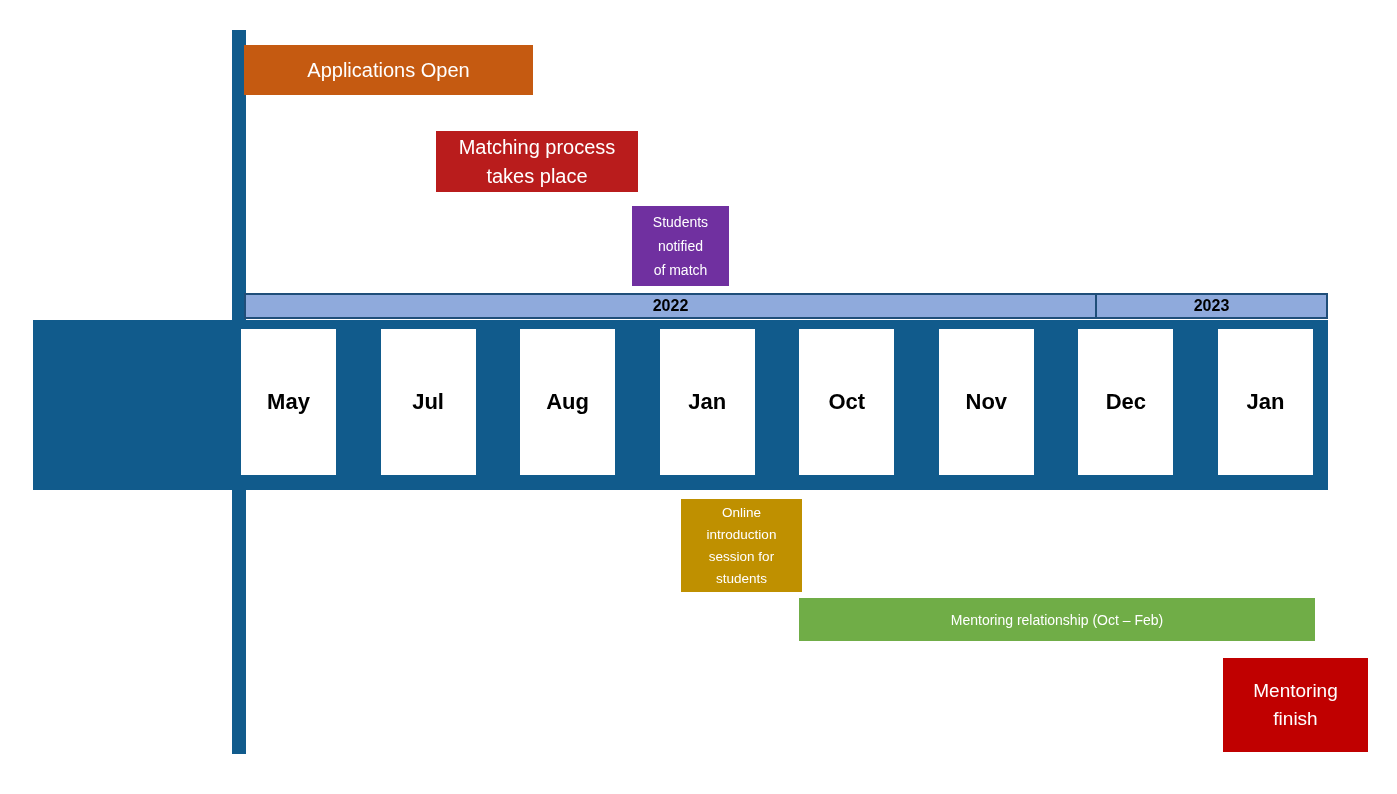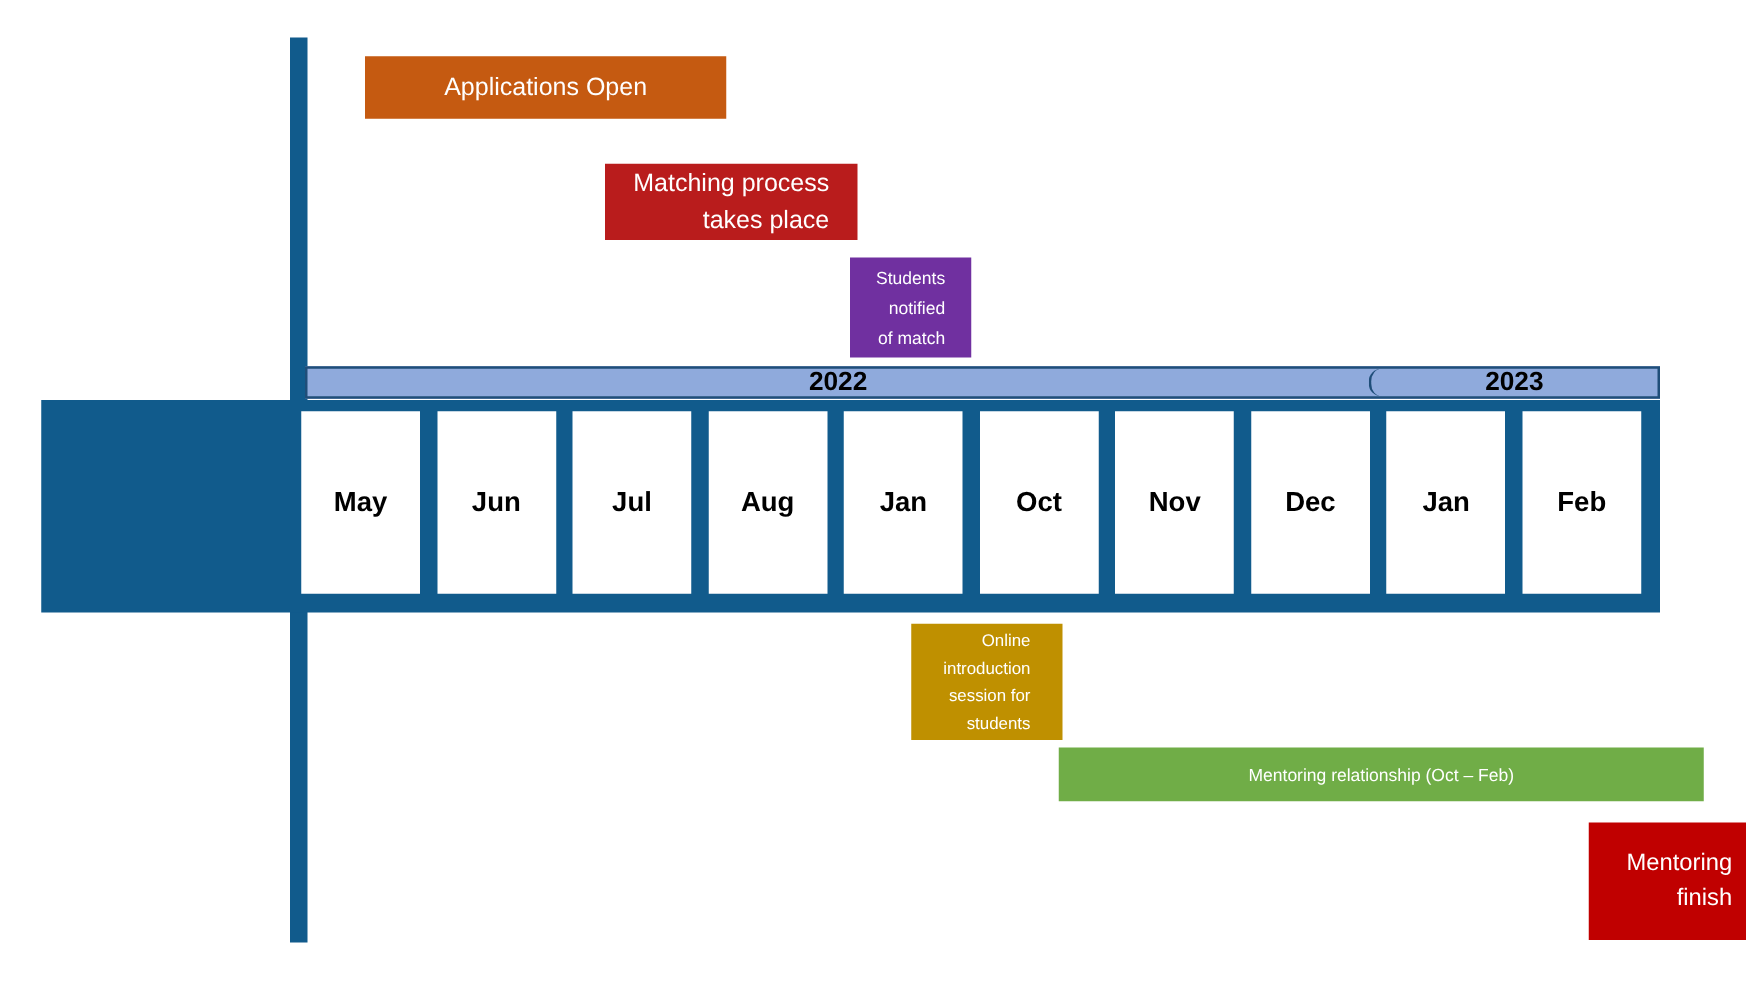--- a/index.html
+++ b/index.html
@@ -6,40 +6,40 @@
   .canvas {
     position:relative; width:1397px; height:794px; background:#ffffff;
     font-family:"Liberation Sans", sans-serif; overflow:hidden;
   }
   .spine {
     position:absolute; left:232px; top:30px; width:14px; height:724px;
     background:#115B8C;
   }
   .event {
     position:absolute; display:flex; align-items:center; justify-content:center;
-    color:#ffffff; text-align:right; white-space:pre-line;margin-left:48px;
+    color:#ffffff; text-align:center; white-space:pre-line;
   }
   .ev-applications { left:244px; top:45px;  width:289px; height:50px; background:#C55A11; font-size:20px; }
   .ev-matching     { left:436px; top:131px; width:202px; height:61px; background:#b91c1c; font-size:20px; line-height:29px; }
   .ev-students     { left:632px; top:206px; width:97px;  height:80px; background:#7030A0; font-size:14px; line-height:24px; }
   .ev-online       { left:681px; top:499px; width:121px; height:93px; background:#BF9000; font-size:13.5px; line-height:22px; }
   .ev-mentoring    { left:799px; top:598px; width:516px; height:43px; background:#70AD47; font-size:14px; }
   .ev-finish       { left:1223px; top:658px; width:145px; height:94px; background:#C00000; font-size:19px; line-height:28px; }
 
   .year-bar {
     position:absolute; left:244px; top:293px; width:1084px; height:26px;
     background:#8FAADC; border:2px solid #1F4E79; box-sizing:border-box;
     display:flex;
   }
   .year-seg {
     display:flex; align-items:center; justify-content:center;
-    font-weight:bold; font-size:21px; color:#000000;
+    font-weight:bold; font-size:16px; color:#000000;
   }
   .year-seg.y2022 { width:849px; }
-  .year-seg.y2023 { flex:1; border-left:2px solid #1F4E79;border-radius:10px; }
+  .year-seg.y2023 { flex:1; border-left:2px solid #1F4E79; }
 
   .band {
     position:absolute; left:33px; top:320px; width:1295px; height:170px;
     background:#115B8C;
   }
   .band-title {
     position:absolute; left:0; top:0; width:208px; height:170px;
     display:flex; align-items:center; justify-content:center;
     color:#ffffff; font-weight:bold; font-size:21px; line-height:36px;
     text-align:center; white-space:pre-line;
@@ -71,29 +71,27 @@
 of match</div>
 
   <div class="year-bar">
     <div class="year-seg y2022">2022</div>
     <div class="year-seg y2023">2023</div>
   </div>
 
   <div class="band">
     <div class="months-row">
       <div class="month-cell">May</div>
-      <div class="month-cell">Jun</div>
       <div class="month-cell">Jul</div>
       <div class="month-cell">Aug</div>
       <div class="month-cell">Jan</div>
       <div class="month-cell">Oct</div>
       <div class="month-cell">Nov</div>
       <div class="month-cell">Dec</div>
       <div class="month-cell">Jan</div>
-      <div class="month-cell">Feb</div>
     </div>
   </div>
 
   <div class="event ev-online">Online
 introduction
 session for
 students</div>
 
   <div class="event ev-mentoring">Mentoring relationship (Oct – Feb)</div>
 

